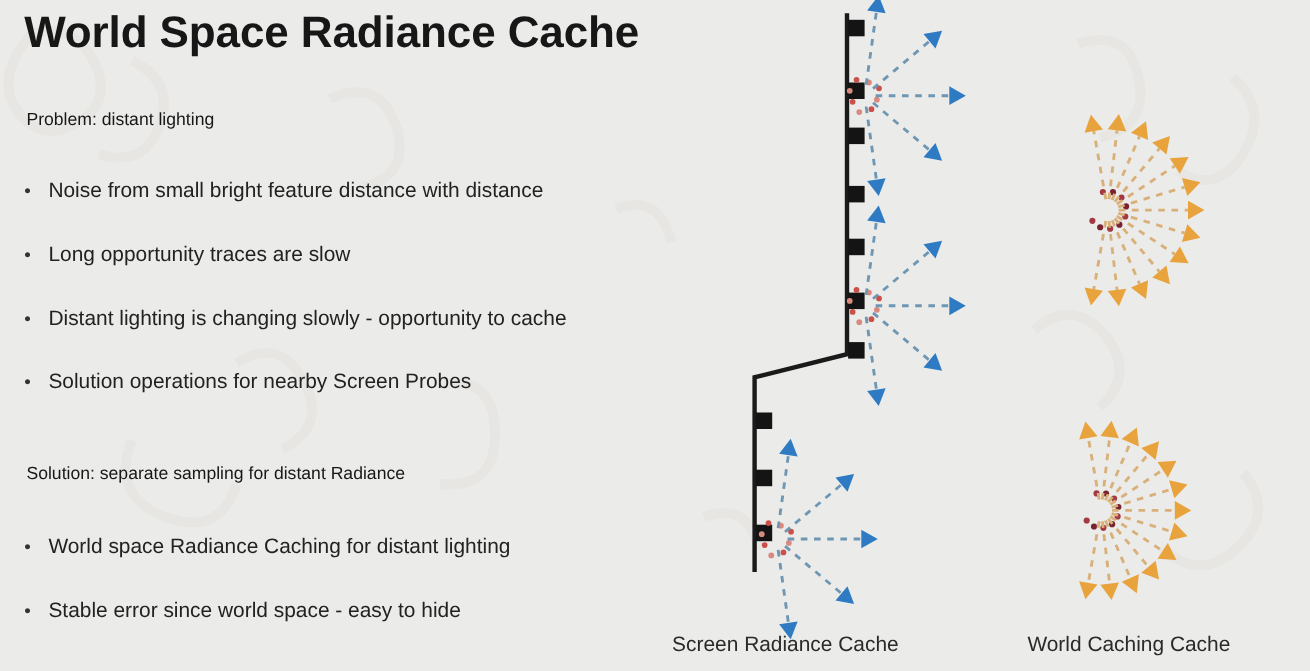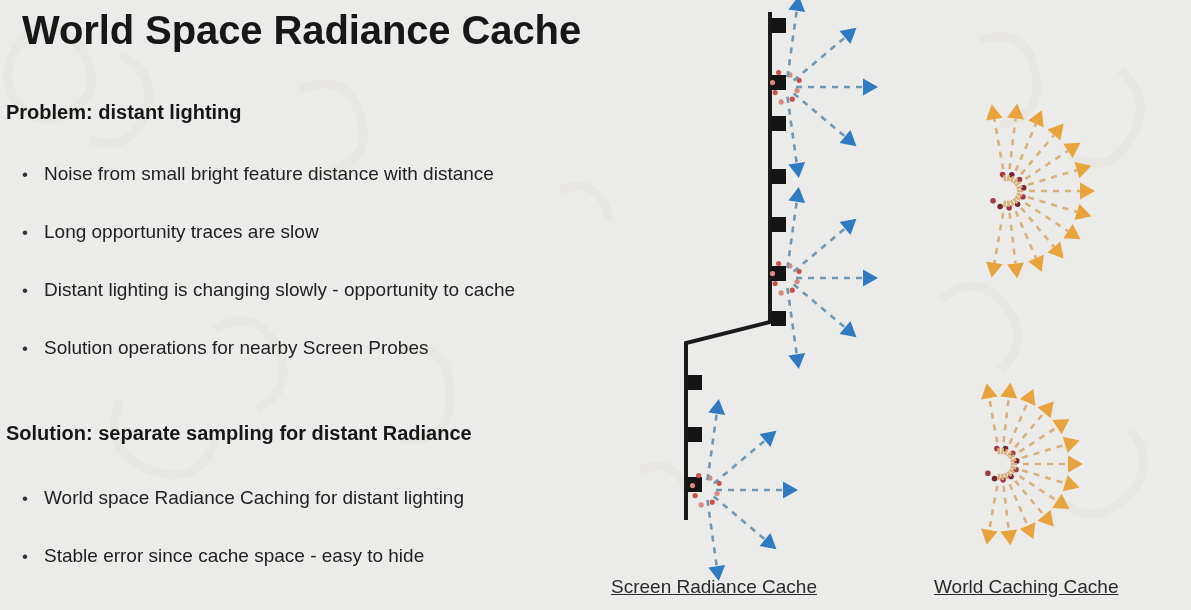--- a/index.html
+++ b/index.html
@@ -32,23 +32,23 @@
     left: 22px;
     top: 8px;
     font-size: 40px;
     font-weight: bold;
     letter-spacing: -0.1px;
     color: #171717;
   }
 
   .section-head {
     position: absolute;
-    left: 6px;
-    font-size: 20px;
-    font-weight: bold;
+    left: 24px;
+    font-size: 16px;
+    font-weight: normal;
     color: #171717;
   }
   #head-problem { top: 101px; }
   #head-solution { top: 422px; }
 
   .bullet {
     position: absolute;
     left: 22px;
     display: flex;
     align-items: baseline;
@@ -72,21 +72,20 @@
     width: 1191px;
     height: 610px;
     pointer-events: none;
   }
 
   .caption {
     position: absolute;
     font-size: 19px;
     color: #2a2a2a;
     white-space: nowrap;
-    text-decoration: underline;
   }
   #caption-screen { left: 611px; top: 576px; }
   #caption-world  { left: 934px; top: 576px; }
 </style>
 </head>
 <body>
 
 <svg class="watermark" viewBox="0 0 1191 610" xmlns="http://www.w3.org/2000/svg">
   <g fill="none" stroke="#dedbd6" stroke-width="9" opacity="0.55">
     <path d="M30 30 q35 -10 55 25 q18 35 -12 55 q-35 22 -58 -10 q-20 -32 15 -70"></path>
@@ -126,21 +125,21 @@
 </div>
 
 <div class="section-head" id="head-solution">Solution: separate sampling for distant Radiance</div>
 
 <div class="bullet" style="top:487px">
   <span class="dot">•</span>
   <span class="btxt">World space Radiance Caching for distant lighting</span>
 </div>
 <div class="bullet" style="top:545px">
   <span class="dot">•</span>
-  <span class="btxt">Stable error since cache space - easy to hide</span>
+  <span class="btxt">Stable error since world space - easy to hide</span>
 </div>
 
 <svg class="diagram" id="diagram-svg" viewBox="0 0 1191 610" xmlns="http://www.w3.org/2000/svg">
     <path d="M770 14 L770 322 L686 343 L686 518" fill="none" stroke="#1a1a1a" stroke-width="4" stroke-linejoin="miter" stroke-linecap="square"></path>
     <rect x="771" y="18" width="15" height="15" fill="#141414"></rect>
     <rect x="771" y="75" width="15" height="15" fill="#141414"></rect>
     <rect x="771" y="116" width="15" height="15" fill="#141414"></rect>
     <rect x="771" y="169" width="15" height="15" fill="#141414"></rect>
     <rect x="771" y="217" width="15" height="15" fill="#141414"></rect>
     <rect x="771" y="266" width="15" height="15" fill="#141414"></rect>

